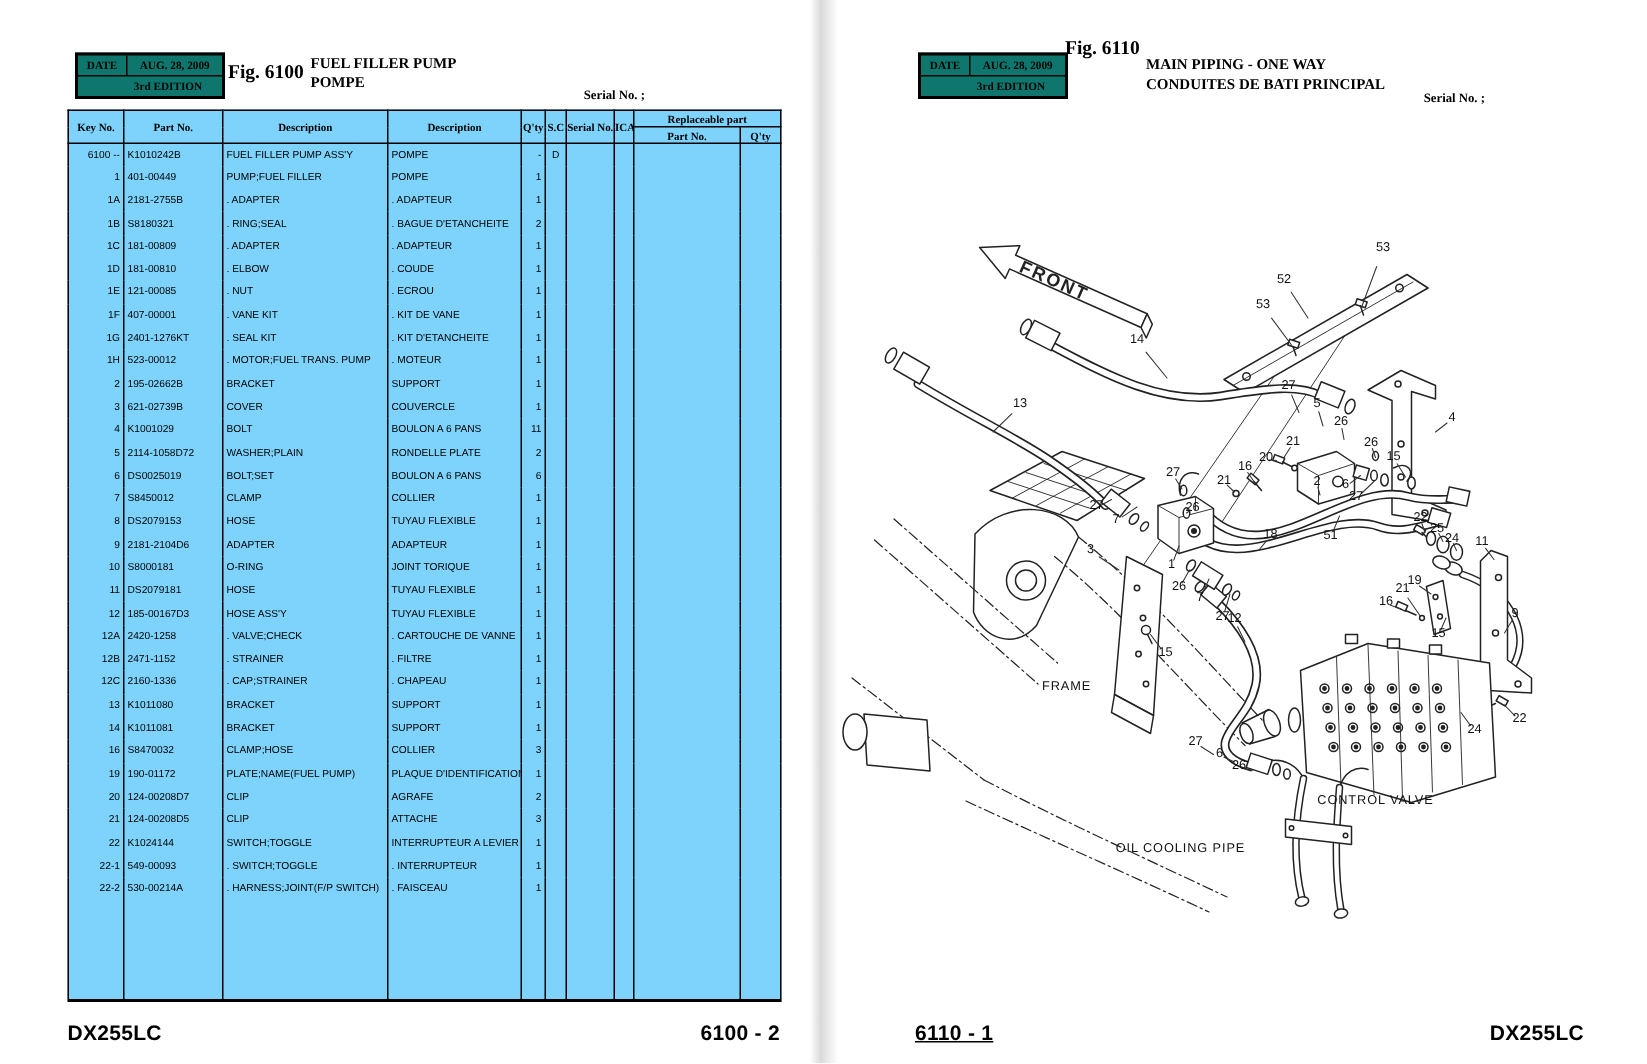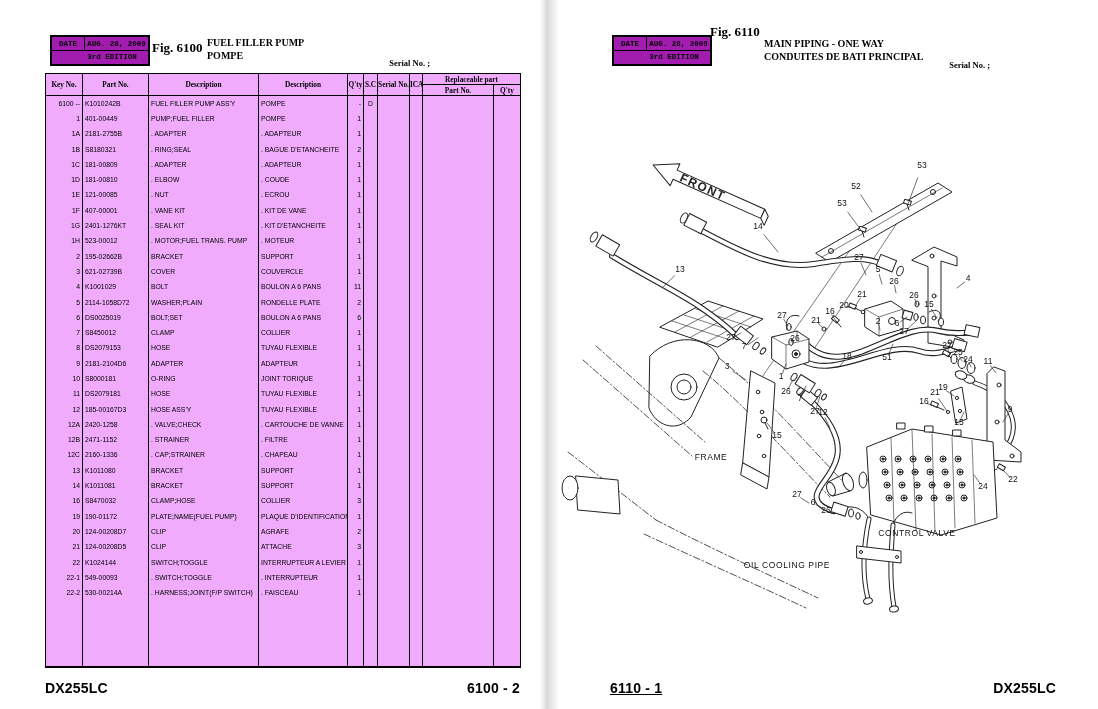--- a/index.html
+++ b/index.html
@@ -1,33 +1,33 @@
 <!DOCTYPE html>
 <html><head>
 <meta charset="utf-8">
 <style>
   html,body{margin:0;padding:0;background:#fff;}
   #canvas{position:relative;width:1098px;height:709px;background:#fff;overflow:hidden;
           font-family:"Liberation Sans",sans-serif;color:#000;}
   .gutter{position:absolute;left:540px;top:0;width:19px;height:709px;
           background:linear-gradient(90deg,#fff 0%,#d9d9d9 38%,#e9e9e9 62%,#fff 100%);}
   
-  .datebox{position:absolute;width:96px;height:27px;border:2px solid #000;background:#a21caf;
-           font-family:Liberation Mono, monospace;font-weight:bold;font-size:7.5px;}
+  .datebox{position:absolute;width:96px;height:27px;border:2px solid #000;background:#0f766e;
+           font-family:Liberation Serif, serif;font-weight:bold;font-size:7.5px;}
   .datebox .r1{display:flex;height:13px;border-bottom:1.2px solid #000;}
   .datebox .r1 .c1{width:32px;border-right:1.2px solid #000;display:flex;align-items:center;justify-content:center;}
   .datebox .r1 .c2{flex:1;display:flex;align-items:center;justify-content:center;}
   .datebox .r2{height:12px;display:flex;align-items:center;justify-content:center;margin-left:24px;}
   .figlabel{position:absolute;font-family:"Liberation Serif",serif;font-weight:bold;font-size:13px;}
   .titleblock{position:absolute;font-family:"Liberation Serif",serif;font-weight:bold;font-size:10px;line-height:13px;}
   .serial{position:absolute;font-family:"Liberation Serif",serif;font-weight:bold;font-size:8.5px;width:100px;text-align:right;}
   .footer{position:absolute;font-weight:bold;font-size:14px;letter-spacing:.2px;}
   
   table.parts{position:absolute;left:45px;top:73px;width:475px;height:595px;border-collapse:collapse;
-              table-layout:fixed;border:1.4px solid #000;border-bottom:2.5px solid #000;background:#f0abfc;}
+              table-layout:fixed;border:1.4px solid #000;border-bottom:2.5px solid #000;background:#7dd3fc;}
   table.parts th{border:1px solid #000;font-family:"Liberation Serif",serif;font-weight:bold;font-size:7.3px;
                  padding:0;text-align:center;overflow:hidden;white-space:nowrap;}
   table.parts thead tr{height:11px;}
   table.parts td{border-left:1px solid #000;border-right:1px solid #000;font-size:6.8px;
                  padding:0 2px;overflow:hidden;white-space:nowrap;}
   table.parts tbody tr{height:15.3px;}
   table.parts tbody tr.filler{height:auto;}
   td.c0{text-align:right;padding-right:10px;}
   td.c1,td.c2,td.c3{text-align:left;padding-left:4px;}
   td.c4{text-align:right;padding-right:2px;}

